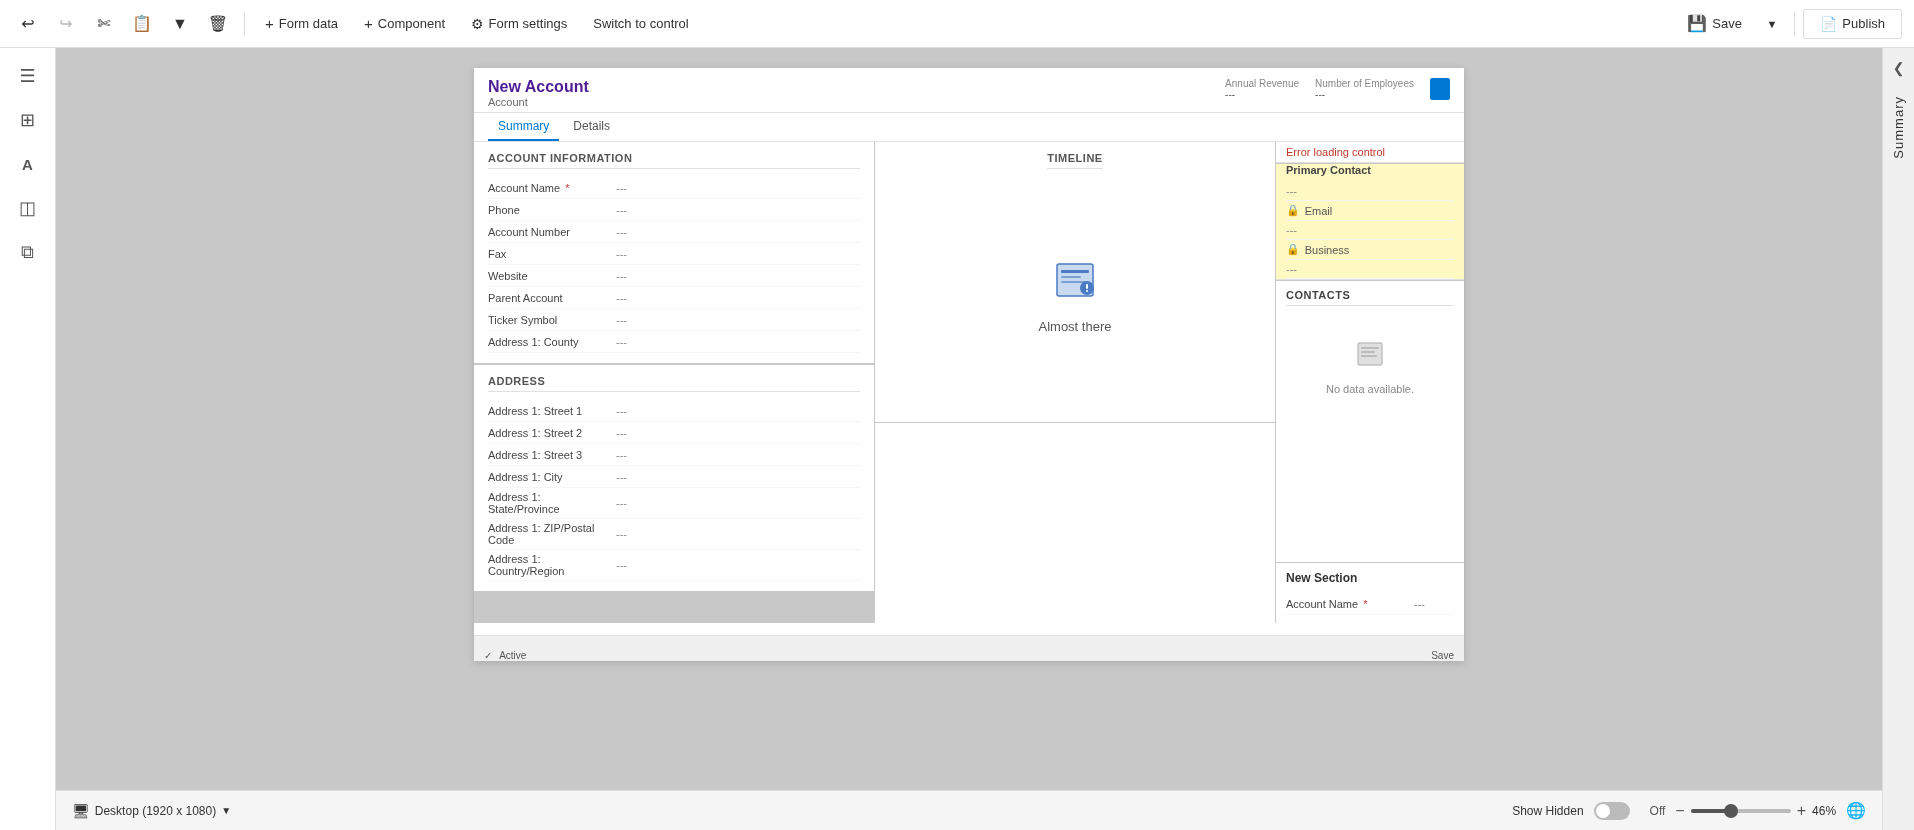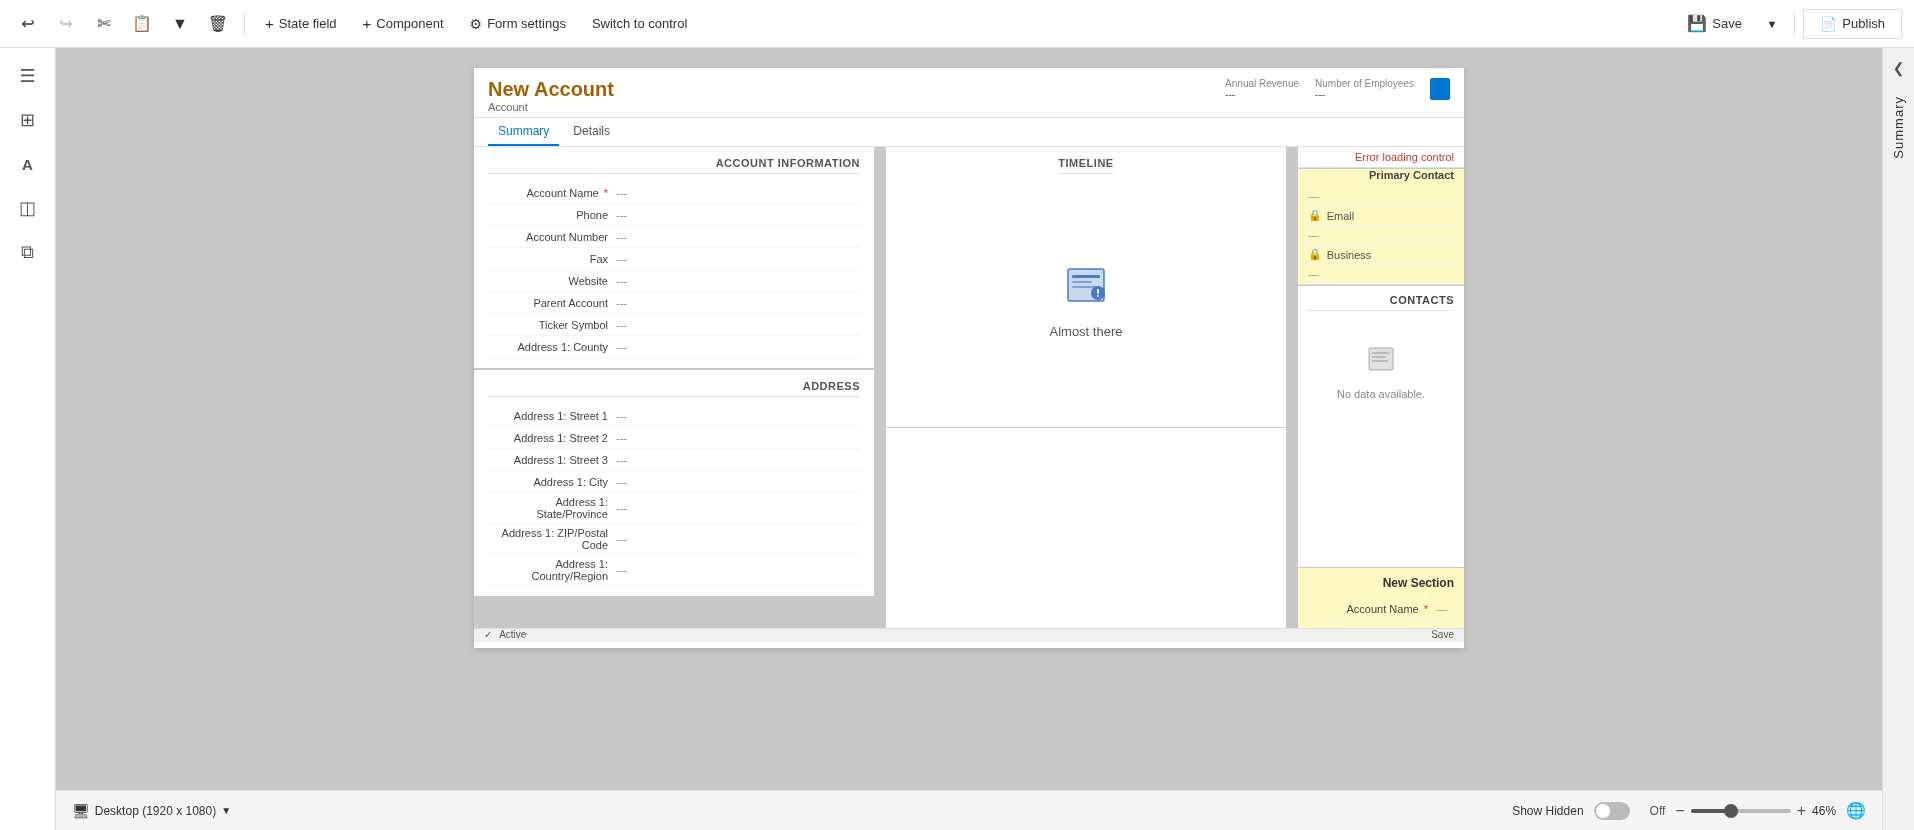--- a/index.html
+++ b/index.html
@@ -81,21 +81,21 @@
     
     #form-canvas {
       background: #fff; width: 990px; min-height: 580px;
       box-shadow: 0 2px 8px rgba(0,0,0,0.15); position: relative;
     }
 
     
     #form-header {
       padding: 10px 14px 4px 14px; border-bottom: 1px solid #e0e0e0;
     }
-    #form-title { font-size: 20px; font-weight: 600; color: #a16207; }
+    #form-title { font-size: 16px; font-weight: 600; color: #4c1d95; }
     #form-subtitle { font-size: 11px; color: #666; }
 
     #form-header-right {
       position: absolute; right: 14px; top: 10px;
       display: flex; gap: 16px; align-items: flex-start;
     }
     .header-field-label { font-size: 10px; color: #888; text-align: center; }
     .header-field-value { font-size: 10px; color: #555; }
 
     
@@ -161,21 +161,21 @@
     .contacts-title { font-size: 11px; font-weight: 600; color: #444;
       text-transform: uppercase; letter-spacing: 0.5px;
       margin-bottom: 8px; padding-bottom: 4px; border-bottom: 1px solid #e0e0e0; }
     .no-data-area {
       display: flex; flex-direction: column; align-items: center;
       justify-content: center; padding: 24px; color: #888;
     }
     .no-data-icon { font-size: 28px; margin-bottom: 6px; color: #999; }
     .no-data-text { font-size: 11px; }
 
-    .new-section { background: #fef9c3; padding: 8px 10px; }
+    .new-section { background: #ffffff; padding: 8px 10px; }
     .new-section-title { font-size: 12px; font-weight: 600; color: #333; margin-bottom: 8px; }
     .account-info-section { flex: 0 0 auto; }
     .address-section { flex: 0 0 auto; margin-top: 1px; background: #fff; padding: 10px 14px; }
 
     
     #bottom-bar {
       position: absolute; bottom: 0; left: 56px; right: 32px;
       height: 40px; background: #f5f5f5; border-top: 1px solid #ddd;
       display: flex; align-items: center; justify-content: space-between;
       padding: 0 16px;
@@ -213,51 +213,50 @@
     }
 
     
     #form-canvas-inner {
       display: flex; flex-direction: column;
     }
 
     .form-body-grid {
       display: grid;
       grid-template-columns: 400px 400px 1fr;
-      gap: 12px;
+      gap: 1px;
       background: #c8c8c8;
-      text-align: right;
     }
 
     .left-stack { display: flex; flex-direction: column; gap: 1px; }
     .mid-stack { display: flex; flex-direction: column; gap: 1px; }
     .right-stack { display: flex; flex-direction: column; gap: 1px; }
 
     
     .canvas-footer {
       background: #f0f0f0; border-top: 1px solid #ddd;
-      height: 14px; display: flex; align-items: flex-start;
+      height: 26px; display: flex; align-items: flex-end;
       justify-content: space-between; padding: 0 10px;
-      font-size: 10px; color: #555;
+      font-size: 10px; color: #555; margin-top: 12px;
     }
   </style>
 </head>
 <body>
 
 <div id="toolbar">
   <button class="toolbar-icon-btn" title="Undo">↩</button>
   <button class="toolbar-icon-btn disabled" title="Redo">↪</button>
   <button class="toolbar-icon-btn" title="Cut">✄</button>
   <button class="toolbar-icon-btn" title="Copy">📋</button>
   <button class="toolbar-icon-btn">▼</button>
   <button class="toolbar-icon-btn" title="Delete">🗑</button>
   <div class="toolbar-divider"></div>
   <button class="toolbar-action">
     <span style="font-size:15px;">+</span>
-    <span>State field</span>
+    <span>Form data</span>
   </button>
   <button class="toolbar-action">
     <span style="font-size:15px;">+</span>
     <span>Component</span>
   </button>
   <button class="toolbar-action">
     <span style="font-size:14px;">⚙</span>
     <span>Form settings</span>
   </button>
   <button class="toolbar-action">

